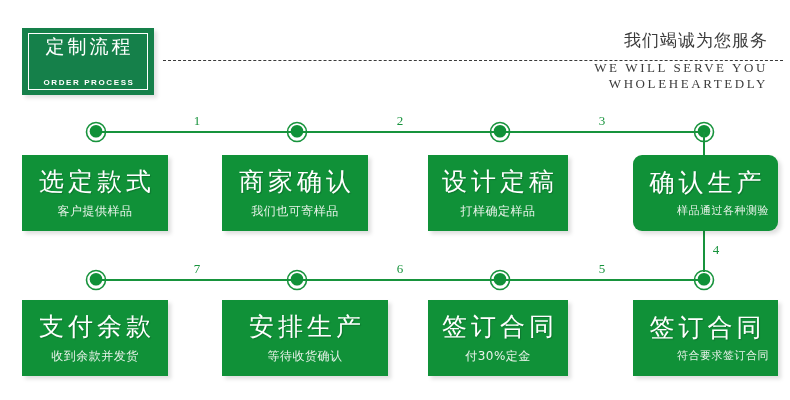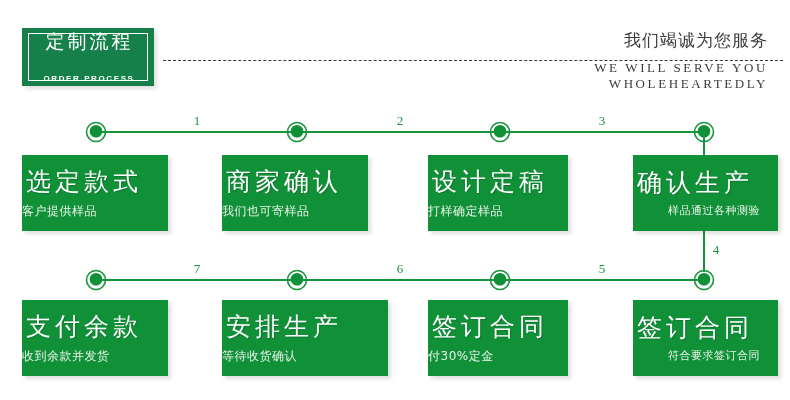--- a/index.html
+++ b/index.html
@@ -19,21 +19,21 @@
     height: 400px;
     background: #ffffff;
   }
 
   
   .hdr-badge {
     position: absolute;
     left: 22px;
     top: 28px;
     width: 132px;
-    height: 58px;
+    height: 67px;
     background: #15804a;
     box-shadow: 3px 3px 4px rgba(0,0,0,0.12);
     box-sizing: border-box;
   }
   .hdr-badge-inner {
     position: absolute;
     left: 6px;
     top: 5px;
     right: 6px;
     bottom: 5px;
@@ -118,20 +118,21 @@
     height: 22px;
     transform: translate(-50%, -50%);
   }
 
   .card {
     position: absolute;
     background: #109138;
     box-shadow: 3px 3px 4px rgba(0,0,0,0.13);
     display: flex;
     flex-direction: column;
+    align-items: center;
     justify-content: center;
     box-sizing: border-box;
   }
   .card-title {
     color: #ffffff;
     font-size: 25px;
     letter-spacing: 4px;
     padding-left: 4px;
     font-family: "DejaVu Sans", "Liberation Sans", sans-serif;
     line-height: 1.15;
@@ -212,21 +213,21 @@
     <div class="card-sub">客户提供样品</div>
   </div>
   <div class="card" style="left:428px; top:155px; width:140px; height:76px;">
     <div class="card-title">设计定稿</div>
     <div class="card-sub">打样确定样品</div>
   </div>
   <div class="card" style="left:222px; top:155px; width:146px; height:76px;">
     <div class="card-title">商家确认</div>
     <div class="card-sub">我们也可寄样品</div>
   </div>
-  <div class="card" style="left:633px; top:155px; width:145px; height:76px;">
+  <div class="card" style="left:633px; top:155px; width:145px; height:76px;border-radius:9px;">
     <div class="card-title">确认生产</div>
     <div class="card-sub small">样品通过各种测验</div>
   </div>
 
   <div class="rail" style="left:96px; top:279px; width:608px;"></div>
 
   <div class="seg-num" style="left:197px; top:261px;">7</div>
   <div class="seg-num" style="left:400px; top:261px;">6</div>
   <div class="seg-num" style="left:602px; top:261px;">5</div>
 

